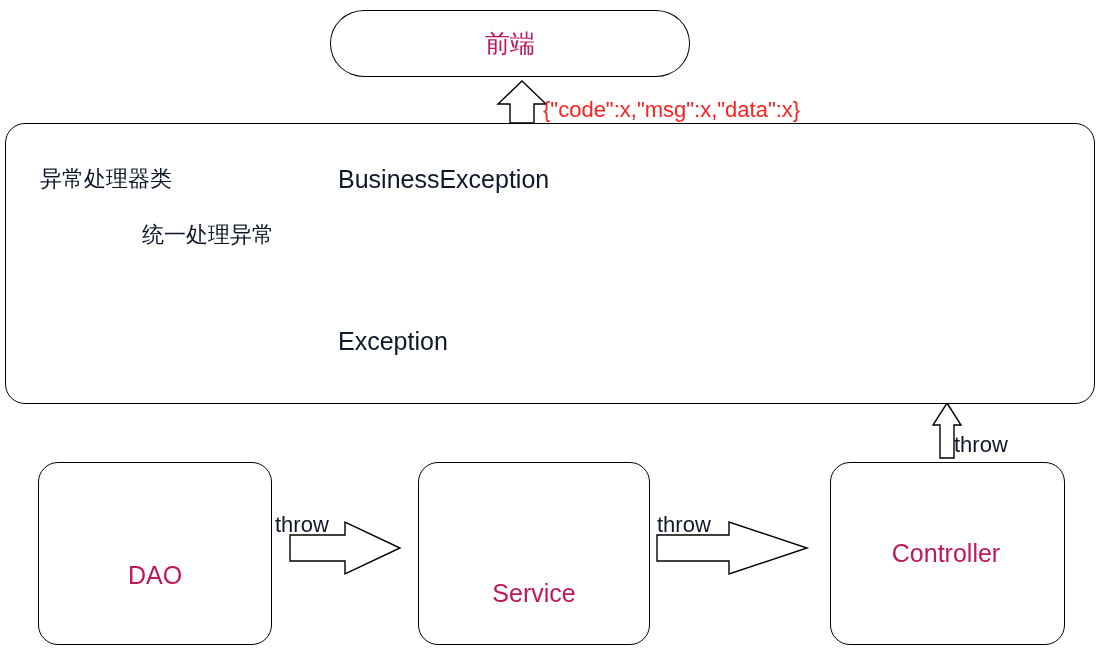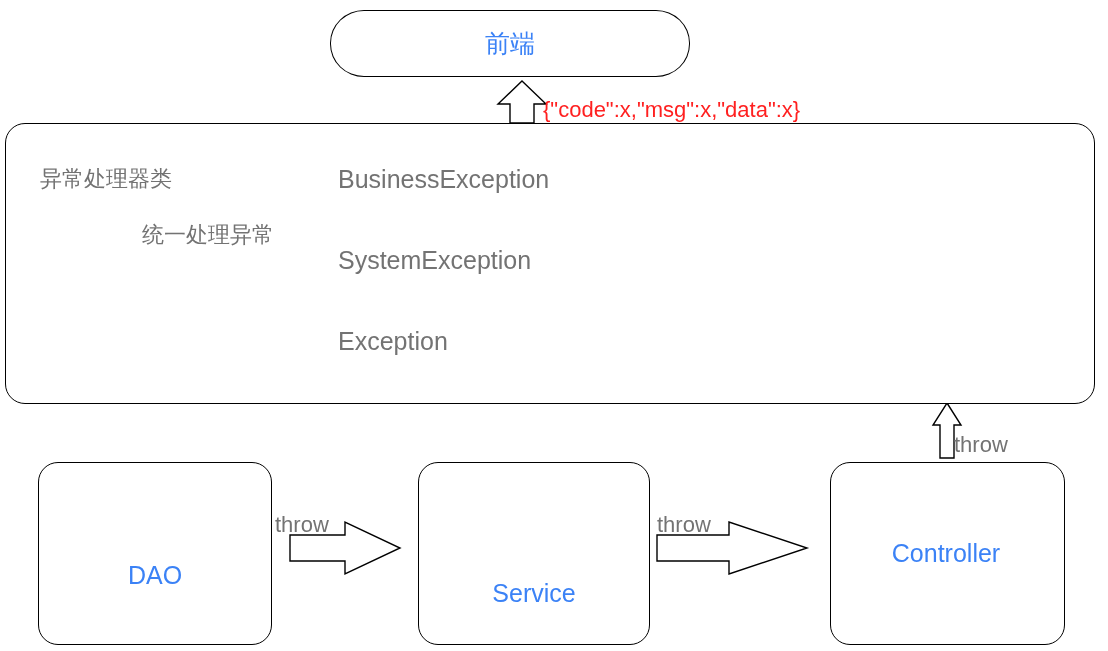--- a/index.html
+++ b/index.html
@@ -16,30 +16,30 @@
     overflow: hidden;
   }
   .box {
     position: absolute;
     border: 1px solid #000000;
     background: #ffffff;
     box-sizing: border-box;
   }
   .label {
     position: absolute;
-    color: #737373;
+    color: #0f172a;
     white-space: nowrap;
     line-height: 1;
   }
   .center-label {
     position: absolute;
     display: flex;
     align-items: center;
     justify-content: center;
-    color: #3b82f6;
+    color: #be185d;
     white-space: nowrap;
   }
   .svg-layer {
     position: absolute;
     left: 0;
     top: 0;
     width: 1108px;
     height: 651px;
     overflow: visible;
   }
@@ -150,21 +150,20 @@
   <div class="box" id="frontend-box"></div>
   <div class="center-label" id="frontend-label">前端</div>
 
   <div class="label" id="json-label">{"code":x,"msg":x,"data":x}</div>
 
   <div class="box" id="handler-box"></div>
   <div class="label" id="handler-title">异常处理器类</div>
   <div class="label" id="handler-sub">统一处理异常</div>
 
   <div class="label exc-label" id="exc-0">BusinessException</div>
-  <div class="label exc-label" id="exc-1">SystemException</div>
   <div class="label exc-label" id="exc-2">Exception</div>
 
   <div class="box" id="dao-box"></div>
   <div class="center-label" id="dao-label">DAO</div>
 
   <div class="box" id="service-box"></div>
   <div class="center-label" id="service-label">Service</div>
 
   <div class="box" id="controller-box"></div>
   <div class="center-label" id="controller-label">Controller</div>

